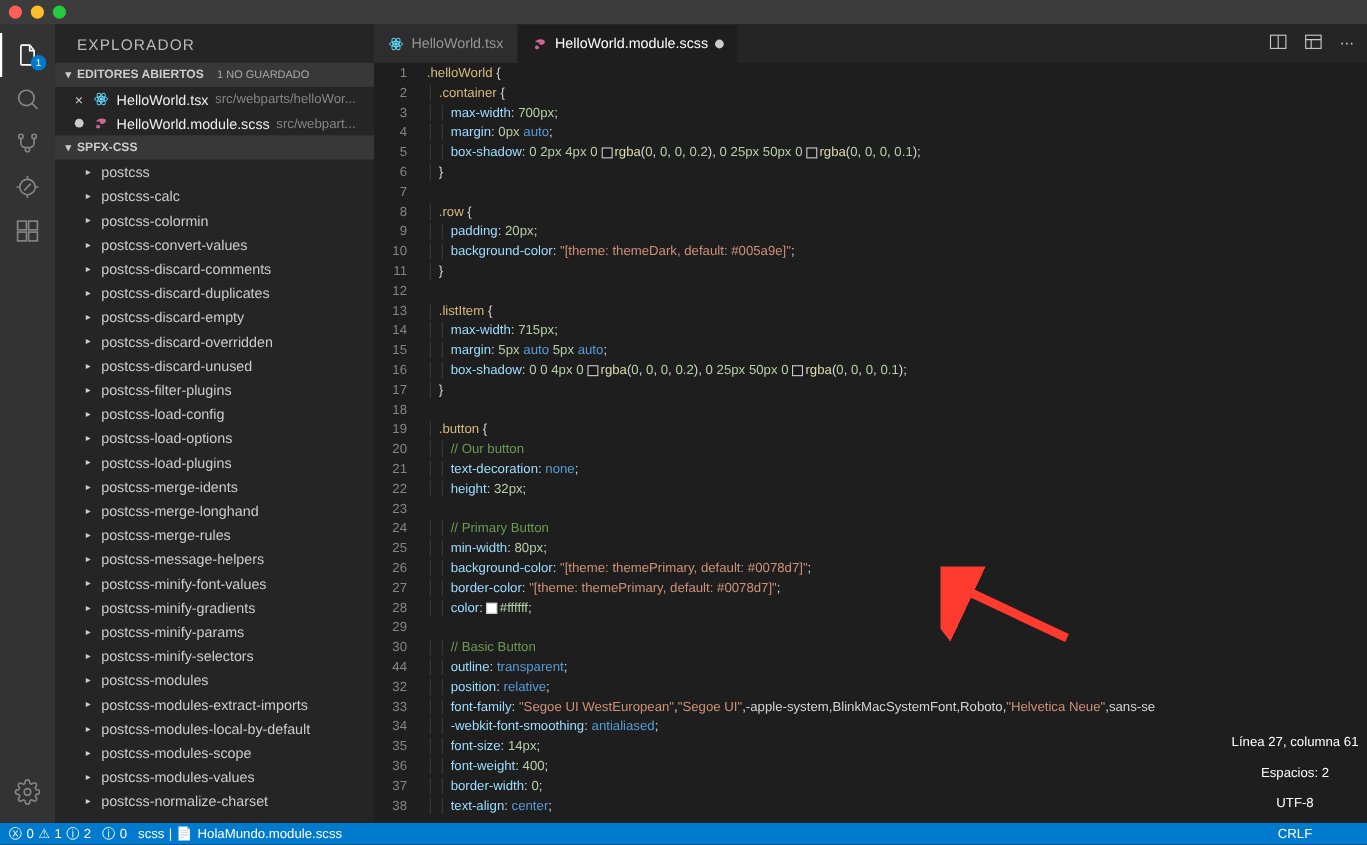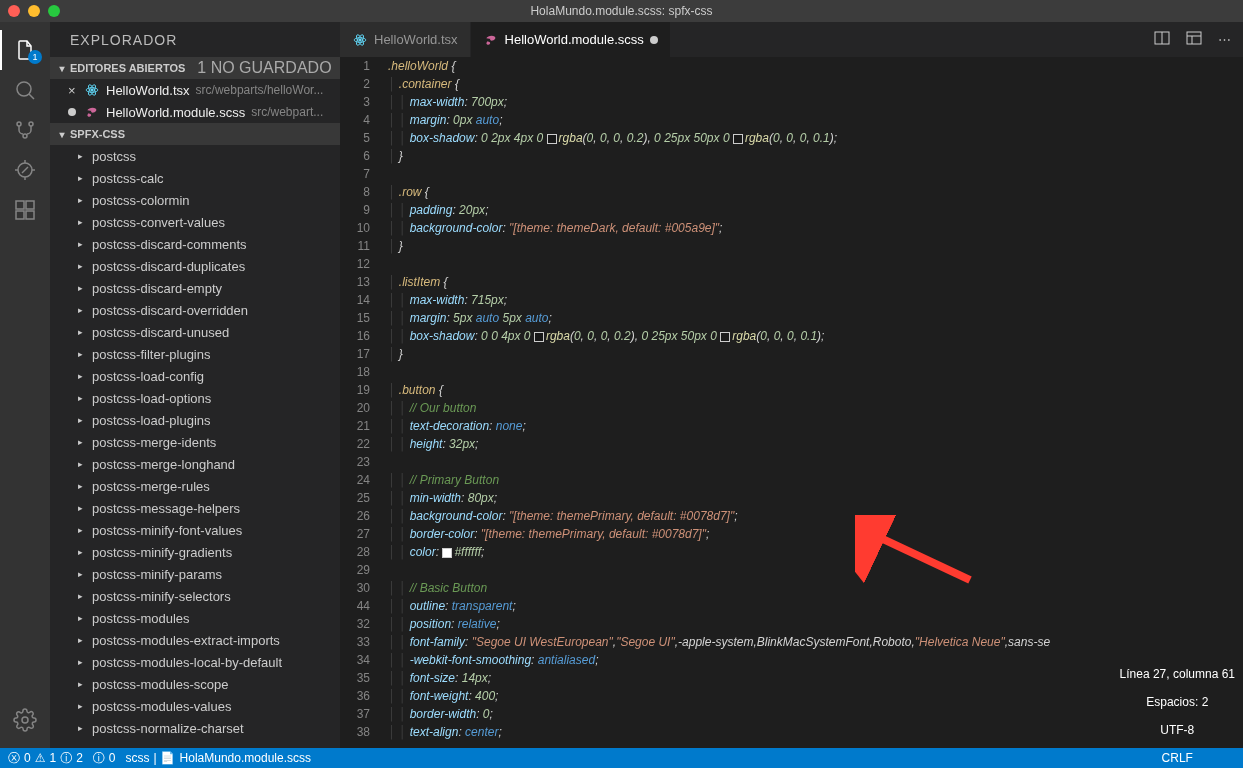--- a/index.html
+++ b/index.html
@@ -16,21 +16,21 @@
 .activity-item { width: 50px; height: 40px; display: flex; align-items: center; justify-content: center; color: #858585; cursor: pointer; position: relative; }
 .activity-item.active { color: #ffffff; }
 .activity-item.active::before { content: ''; position: absolute; left: 0; top: 0; bottom: 0; width: 2px; background: #ffffff; }
 .activity-item svg { width: 24px; height: 24px; }
 .activity-badge { position: absolute; bottom: 6px; right: 8px; background: #007acc; color: #fff; font-size: 9px; min-width: 14px; height: 14px; border-radius: 8px; display: flex; align-items: center; justify-content: center; padding: 0 3px; }
 .activity-bottom { margin-top: auto; margin-bottom: 8px; }
 .sidebar { width: 290px; background: #252526; display: flex; flex-direction: column; overflow: hidden; }
 .sidebar-header { height: 35px; display: flex; align-items: center; padding-left: 20px; font-size: 14px; letter-spacing: 1px; color: #bbbbbb; }
 .panel-header { height: 22px; display: flex; align-items: center; padding-left: 4px; background: #383838; color: #cccccc; font-size: 11px; font-weight: 700; }
 .panel-header .chev { width: 16px; text-align: center; font-size: 10px; }
-.panel-header .badge-text { margin-left: 12px; font-weight: 400; color: #aaa; font-size: 16px; }
+.panel-header .badge-text { margin-left: 12px; font-weight: 400; color: #aaa; font-size: 10px; }
 .open-editors-list { }
 .oe-item { height: 22px; display: flex; align-items: center; padding-left: 18px; font-size: 13px; color: #cccccc; cursor: pointer; }
 .oe-item .close { width: 12px; margin-right: 4px; color: #cccccc; }
 .oe-item .dot { width: 8px; height: 8px; border-radius: 50%; background: #cccccc; margin-right: 8px; }
 .oe-item .ficon { width: 16px; height: 16px; margin-right: 6px; display: flex; align-items: center; justify-content: center; }
 .oe-item .fname { color: #eee; }
 .oe-item .fpath { color: #858585; margin-left: 6px; font-size: 12px; white-space: nowrap; overflow: hidden; text-overflow: ellipsis; }
 .file-tree { flex: 1; overflow-y: auto; font-size: 13px; }
 .tree-item { height: 22px; display: flex; align-items: center; padding-left: 28px; color: #cccccc; cursor: pointer; }
 .tree-item .chev { width: 12px; font-size: 9px; color: #cccccc; margin-right: 2px; }
@@ -38,21 +38,21 @@
 .tabs { height: 35px; display: flex; background: #252526; align-items: stretch; }
 .tab { display: flex; align-items: center; padding: 0 12px; background: #2d2d2d; border-right: 1px solid #252526; color: #969696; font-size: 13px; cursor: pointer; gap: 6px; }
 .tab.active { background: #1e1e1e; color: #ffffff; }
 .tab .ficon { width: 16px; height: 16px; display: flex; align-items: center; justify-content: center; }
 .tab .dot { width: 8px; height: 8px; border-radius: 50%; background: #cccccc; }
 .tab-actions { margin-left: auto; display: flex; gap: 16px; align-items: center; padding-right: 12px; color: #cccccc; }
 .tab-actions span { cursor: pointer; }
 .editor { flex: 1; overflow: hidden; font-family: Menlo, Monaco, 'Courier New', monospace; font-size: 12px; line-height: 18px; display: flex; }
 .gutter { width: 48px; text-align: right; padding-right: 18px; color: #858585; user-select: none; }
 .gutter .ln { height: 18px; }
-.code { flex: 1; white-space: pre; color: #d4d4d4; overflow: hidden; font-style: italic; }
+.code { flex: 1; white-space: pre; color: #d4d4d4; overflow: hidden; }
 .code .cl { height: 18px; }
 .status-bar { height: 20px; background: #007acc; display: flex; align-items: center; color: #ffffff; font-size: 12px; padding: 0 8px; }
 .status-left { display: flex; gap: 10px; align-items: center; }
 .status-right { margin-left: auto; display: flex; gap: 14px; align-items: center; flex-direction: column; }
 .status-item { cursor: pointer; display: flex; align-items: center; gap: 4px; }
 .tok-sel { color: #d7ba7d; }
 .tok-prop { color: #9cdcfe; }
 .tok-num { color: #b5cea8; }
 .tok-kw { color: #569cd6; }
 .tok-str { color: #ce9178; }
@@ -67,21 +67,20 @@
 </style>
 </head>
 <body>
 
 <div class="titlebar">
   <div class="traffic-lights">
     <div class="tl red"></div>
     <div class="tl yellow"></div>
     <div class="tl green"></div>
   </div>
-  <div class="titlebar-title">HolaMundo.module.scss: spfx-css</div>
 </div>
 
 <div class="main">
   <div class="activity-bar">
     <div class="activity-item active">
       <svg viewBox="0 0 24 24" fill="none" stroke="currentColor" stroke-width="1.5">
           <path d="M14 3H7a1 1 0 00-1 1v16a1 1 0 001 1h10a1 1 0 001-1V8l-4-5z"></path>
           <path d="M14 3v5h4"></path>
         </svg>
       <span class="activity-badge">1</span>

